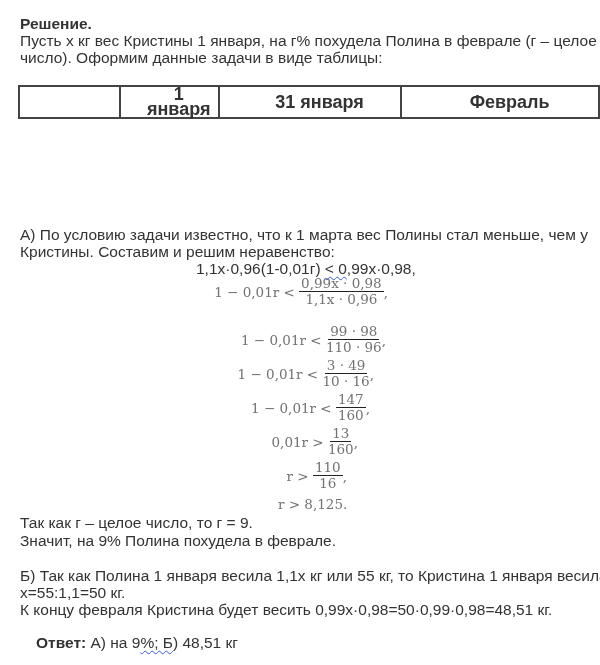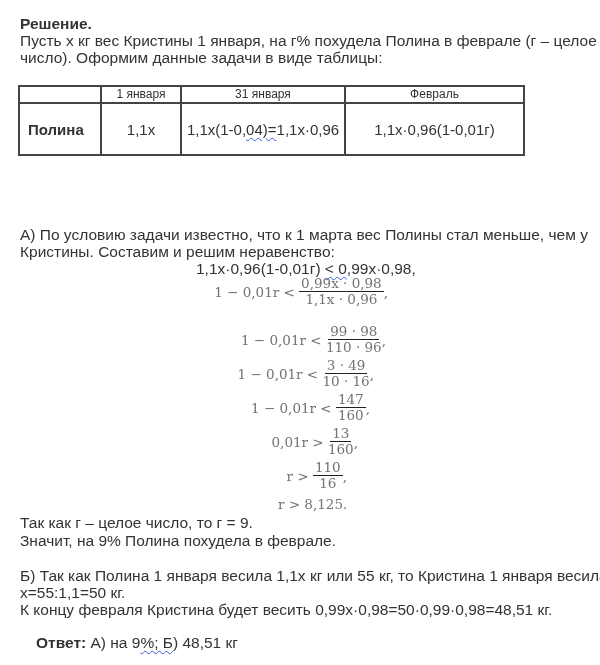--- a/index.html
+++ b/index.html
@@ -11,21 +11,21 @@
   .p { left: 20px; line-height: 17px; }
   .bold { font-weight: bold; }
   .math { font-family: "DejaVu Serif", "Liberation Serif", serif; font-size: 13.5px; color: #737373; }
   table.data {
     position: absolute; left: 18px; top: 85px; border-collapse: collapse;
     font-size: 15px; color: #333;
   }
   table.data td, table.data th {
     border: 2px solid #444; text-align: center; padding: 0; 
   }
-  table.data th { height: 15px; font-weight: normal; font-size: 12px; line-height: 15px; }
+  table.data th { height: 15px; font-weight: bold; font-size: 18px; line-height: 15px; padding-left: 19px; }
   table.data td { height: 50px; }
   table.data td.rowh { font-weight: bold; text-align: left; padding-left: 8px; }
   .wavy { text-decoration: underline wavy #3b5bdb; text-decoration-thickness: 1px; text-underline-offset: 2px; }
   .frac { display: inline-flex; flex-direction: column; align-items: center; vertical-align: middle; }
   .frac .num { border-bottom: 1px solid #222; padding: 0 2px; line-height: 15px; }
   .frac .den { line-height: 15px; }
   .eq { display: flex; align-items: center; justify-content: flex-end; position: absolute; white-space: nowrap; }
 </style>
 </head>
 <body>
@@ -34,26 +34,20 @@
 <div class="abs p" style="top:32px;">Пусть x кг вес Кристины 1 января, на г% похудела Полина в феврале (г – целое</div>
 <div class="abs p" style="top:49px;">число). Оформим данные задачи в виде таблицы:</div>
 
 <table class="data">
   <tbody>
       <tr>
     <th style="width:80px;"></th>
     <th style="width:78px;">1 января</th>
     <th style="width:162px;">31 января</th>
     <th style="width:177px;">Февраль</th>
-  </tr>
-  <tr>
-    <td class="rowh">Полина</td>
-    <td>1,1x</td>
-    <td><span>1,1x(1-0,</span><span class="wavy">04)=</span><span>1,1x·0,96</span></td>
-    <td>1,1x·0,96(1-0,01г)</td>
   </tr>
 </tbody>
   </table>
 
 <div class="abs p" style="top:226px;">А) По условию задачи известно, что к 1 марта вес Полины стал меньше, чем у</div>
 <div class="abs p" style="top:243px;">Кристины. Составим и решим неравенство:</div>
 <div class="abs" style="left:196px; top:260px; line-height:17px;"><span>1,1x·0,96(1-0,01г) </span><span class="wavy">&lt; 0</span><span>,99x·0,98,</span></div>
 
 <div class="eq math" style="right:212px; top:276px;">
   <span>1 − 0,01r &lt;</span>&nbsp;<span class="frac">

